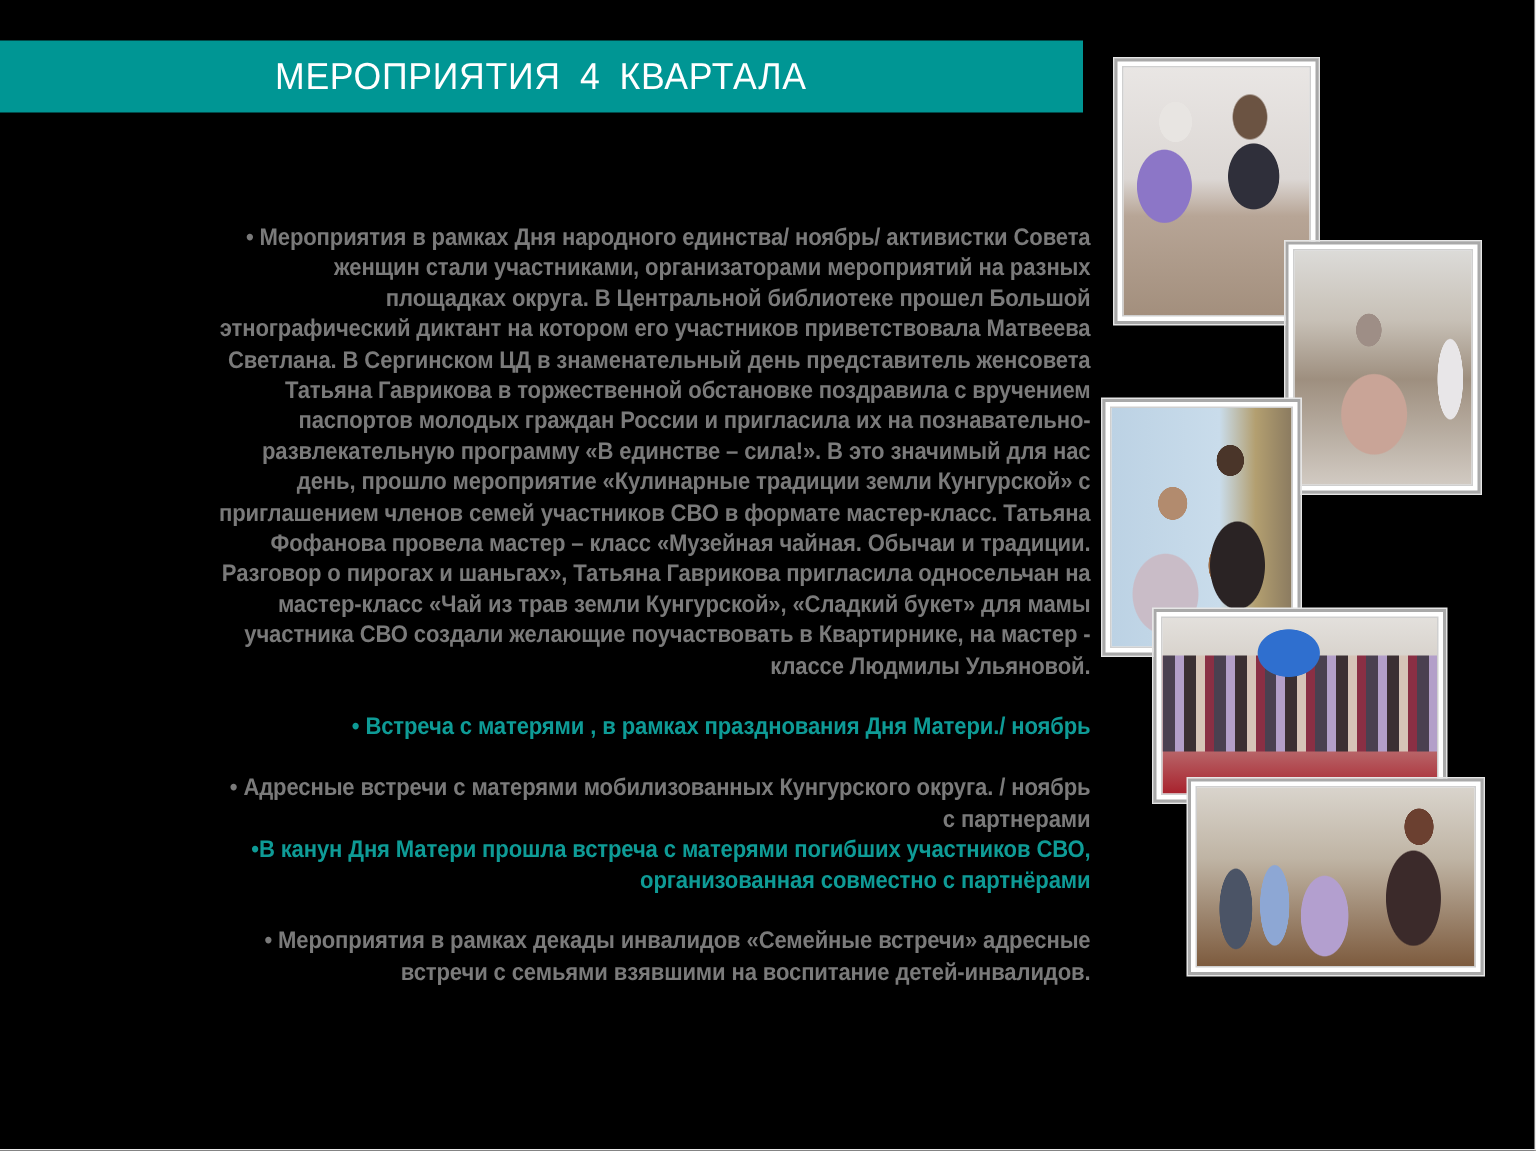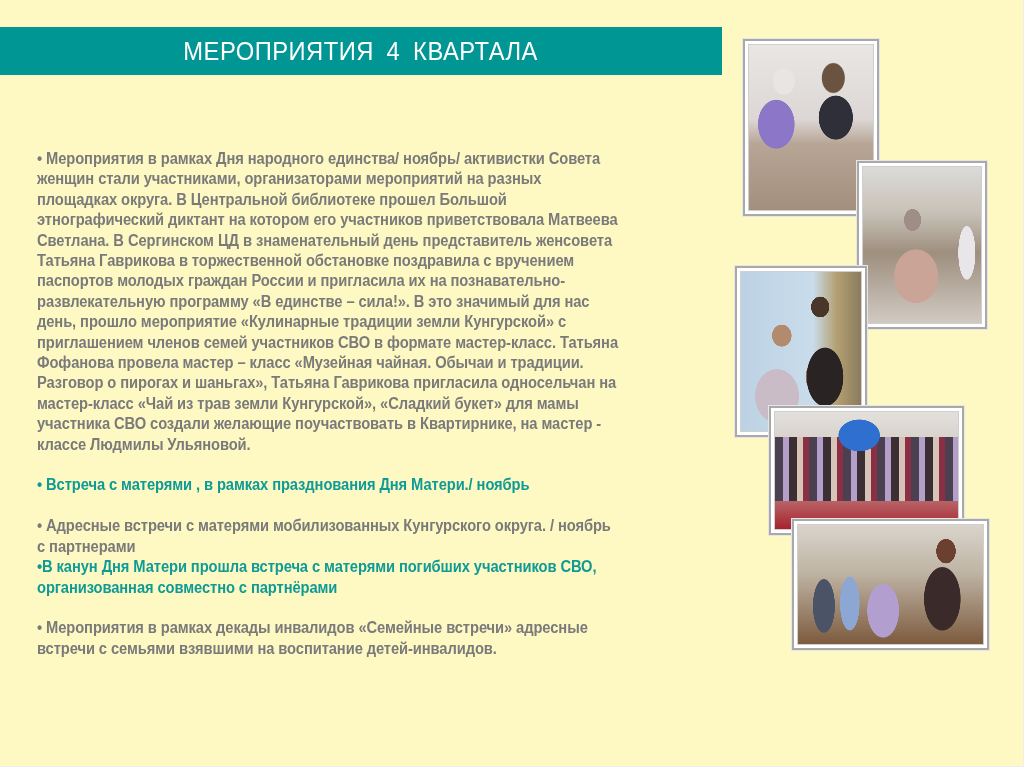--- a/index.html
+++ b/index.html
@@ -4,23 +4,24 @@
   <style>
     html, body { margin: 0; padding: 0; }
     body {
       width: 1024px; height: 767px; overflow: hidden;
       background: #ffffff;
       font-family: "Liberation Sans", "DejaVu Sans", sans-serif;
       position: relative;
     }
     .slide {
       position: absolute; left: 0; top: 0; width: 1024px; height: 767px;
-      background: #fef9c3;
+      background: #000000;
       border-right: 1px solid #eeeeee; border-bottom: 1px solid #eeeeee;
       box-sizing: border-box;
+      text-align: right;
     }
     .title-bar {
       position: absolute; left: 0; top: 27px; width: 722px; height: 48px;
       background: #009694;
       display: flex; align-items: center; justify-content: center;
     }
     .title-bar h1 {
       margin: 0; color: #ffffff; font-weight: normal;
       font-size: 25px; letter-spacing: 0.5px; word-spacing: 6px;
       font-family: "Liberation Sans", sans-serif;

